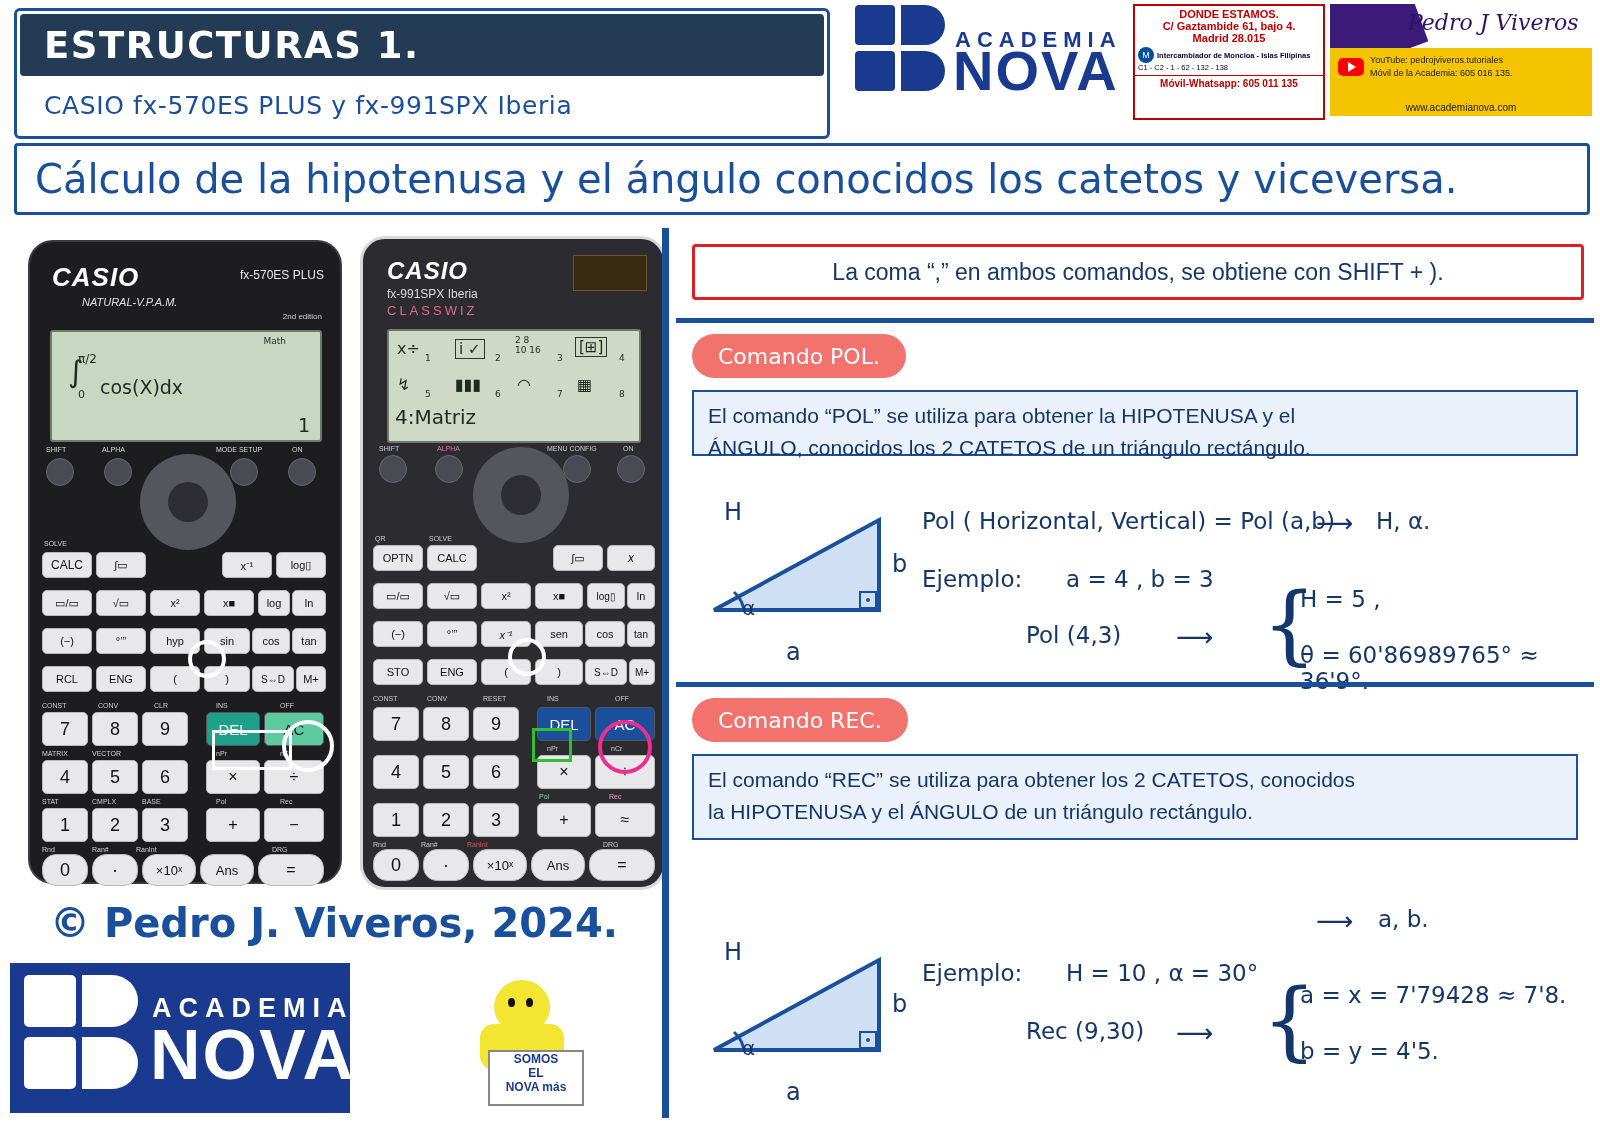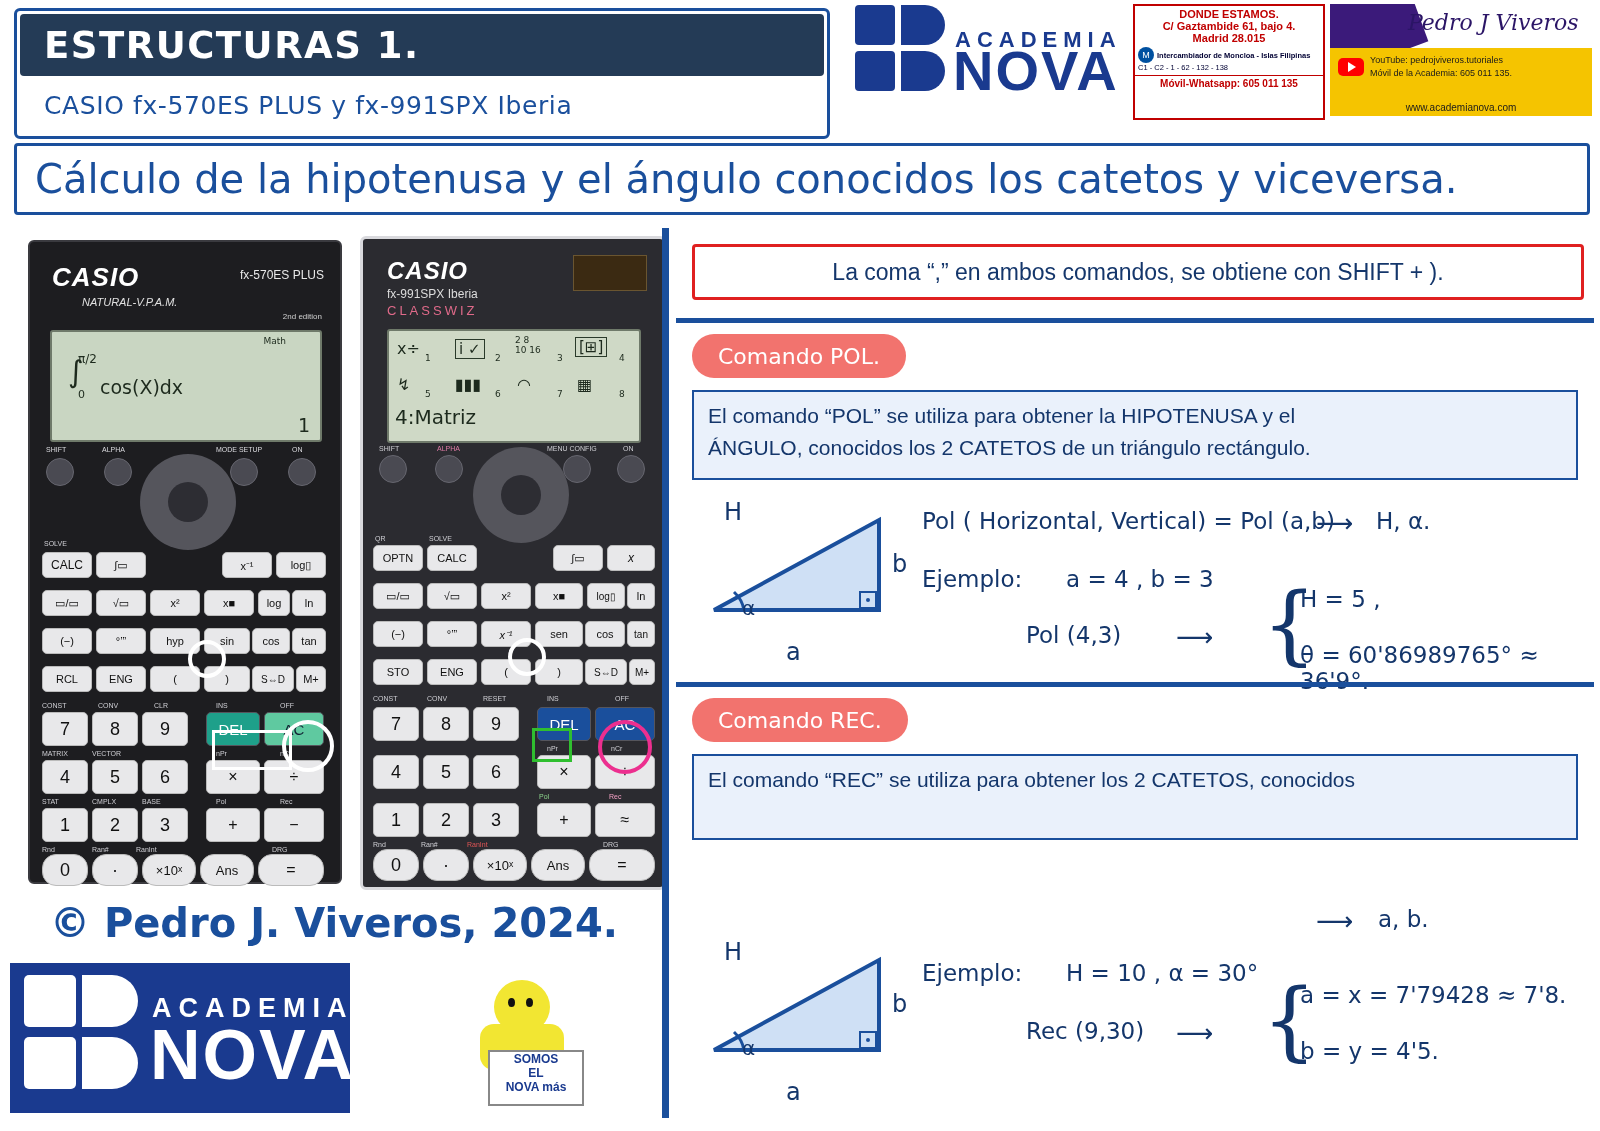--- a/index.html
+++ b/index.html
@@ -80,21 +80,21 @@
     border:3px solid #1a4f9c;border-radius:4px;background:#fff;
     display:flex;align-items:center;padding-left:18px;box-sizing:border-box;
     font-size:40px;color:#1a4f9c;
     font-family:"DejaVu Sans", sans-serif;
   }
 
   
   #left-col{left:10px;top:228px;width:650px;height:890px;}
 
   
-  .calc{position:absolute;border-radius:6px;}
+  .calc{position:absolute;border-radius:25px;}
   #calc1{left:18px;top:12px;width:310px;height:640px;background:#1d1d20;border:2px solid #3a3a3f;}
   #calc2{left:350px;top:8px;width:300px;height:648px;background:#2b2b30;border:3px solid #d9d9dd;}
   .brand{position:absolute;color:#fff;font-weight:bold;font-style:italic;font-family:"Liberation Sans",sans-serif;}
   #c1brand{left:22px;top:20px;font-size:26px;letter-spacing:1px;}
   #c1model{right:16px;top:26px;font-size:12px;color:#e8e8e8;position:absolute;}
   #c1natural{left:52px;top:54px;font-size:11px;color:#e0e0e0;font-style:italic;position:absolute;}
   #c1ed{right:18px;top:70px;font-size:8px;color:#d0d0d0;position:absolute;}
   #c2brand{left:24px;top:18px;font-size:24px;letter-spacing:1px;}
   #c2model{left:24px;top:48px;font-size:12px;color:#ddd;position:absolute;}
   #c2classwiz{left:24px;top:64px;font-size:13px;color:#e06a8a;letter-spacing:3px;position:absolute;}
@@ -209,21 +209,21 @@
 
 <div class="abs" id="yt-box">
   <div class="sign">
     <div class="purple"></div>
     <div class="name">Pedro J Viveros</div>
   </div>
   <div class="ytrow">
     <div class="ytlogo"></div>
     <div class="ylines">
       <div>YouTube: pedrojviveros.tutoriales</div>
-      <div>Móvil de la Academia: 605 011 135.</div>
+      <div>Móvil de la Academia: 605 016 135.</div>
     </div>
   </div>
   <div class="web">www.academianova.com</div>
 </div>
 
 <div class="abs" id="subtitle-bar">Cálculo de la hipotenusa y el ángulo conocidos los catetos y viceversa.</div>
 
 <div class="abs" id="left-col">
 
   <div class="calc" id="calc1">
@@ -462,21 +462,21 @@
 <div class="abs" id="vline"></div>
 
 <div class="abs" id="right-col">
 
   <div id="note-coma">La coma “,” en ambos comandos, se obtiene con SHIFT + ).</div>
 
   <div class="hr-blue" style="top:88px;"></div>
 
   <div class="pill" style="left:16px;top:104px;">Comando POL.</div>
 
-  <div class="descbox" style="left:16px;top:160px;width:886px;height:90px;">
+  <div class="descbox" style="left:16px;top:160px;width:886px;height:66px;">
     <div>El comando “POL” se utiliza para obtener la HIPOTENUSA y el</div>
     <div>ÁNGULO, conocidos los 2 CATETOS de un triángulo rectángulo.</div>
   </div>
 
   <svg class="tri-svg" style="left:28px;top:270px;" width="190" height="140">
     <polygon points="10,110 175,110 175,20" fill="#cfe0f5" stroke="#1a4f9c" stroke-width="4"></polygon>
     <path d="M40,110 A32,32 0 0 0 30,92" fill="none" stroke="#1a4f9c" stroke-width="3"></path>
     <rect x="156" y="92" width="16" height="16" fill="none" stroke="#1a4f9c" stroke-width="2"></rect>
     <circle cx="164" cy="100" r="2" fill="#1a4f9c"></circle>
   </svg>
@@ -497,20 +497,21 @@
   <div class="brace" style="left:586px;top:344px;">{</div>
   <div class="hand" style="left:624px;top:356px;font-size:23px;">H = 5 ,</div>
   <div class="hand" style="left:624px;top:412px;font-size:23px;">θ = 60'86989765° ≈ 36'9°.</div>
 
   <div class="hr-blue" style="top:452px;"></div>
 
   <div class="pill" style="left:16px;top:468px;">Comando REC.</div>
 
   <div class="descbox" style="left:16px;top:524px;width:886px;height:86px;">
     <div>El comando “REC” se utiliza para obtener los 2 CATETOS, conocidos</div>
+    <div>la HIPOTENUSA y el ÁNGULO de un triángulo rectángulo.</div>
   </div>
 
   <svg class="tri-svg" style="left:28px;top:710px;" width="190" height="140">
     <polygon points="10,110 175,110 175,20" fill="#cfe0f5" stroke="#1a4f9c" stroke-width="4"></polygon>
     <path d="M40,110 A32,32 0 0 0 30,92" fill="none" stroke="#1a4f9c" stroke-width="3"></path>
     <rect x="156" y="92" width="16" height="16" fill="none" stroke="#1a4f9c" stroke-width="2"></rect>
     <circle cx="164" cy="100" r="2" fill="#1a4f9c"></circle>
   </svg>
   <div class="hand" style="left:48px;top:708px;font-size:24px;">H</div>
   <div class="hand" style="left:216px;top:760px;font-size:24px;">b</div>

